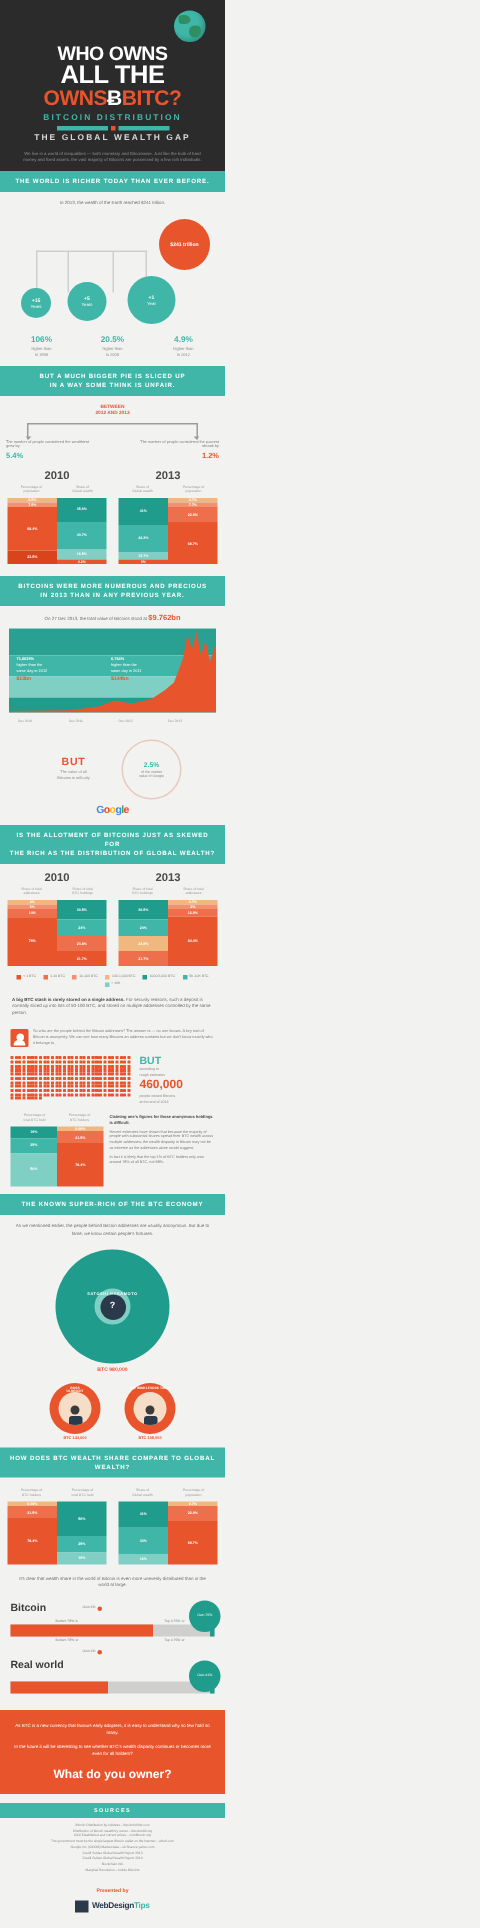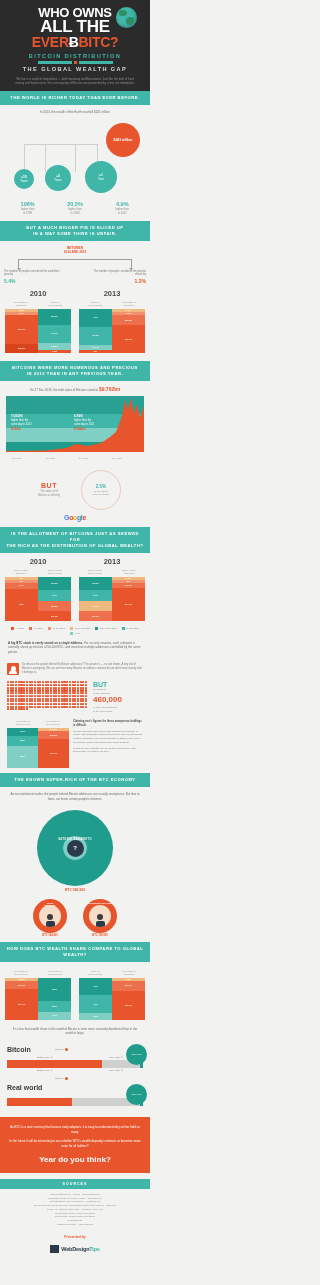--- a/index.html
+++ b/index.html
@@ -8,21 +8,21 @@
     width:150px;
     font-family:"Liberation Sans", sans-serif;
     background:#f2f2f0;
     color:#4a4a4a;
     -webkit-font-smoothing:antialiased;
   }
   .page { width:150px; overflow:hidden; position:relative; }
 
   
   .hero { background:#2b2b2b; padding:7px 7px 6px; text-align:center; position:relative; }
-  .hero h1 { color:#fff; font-weight:bold; line-height:0.96; letter-spacing:-0.3px; }
+  .hero h1 { color:#fff; font-weight:bold; line-height:0.96; letter-spacing:-0.3px;margin-top:23px; }
   .hl1 { font-size:13px; display:block; }
   .hl2 { font-size:17px; display:block; }
   .hl3 { font-size:14px; display:block; color:#e8552d; margin-top:0px; }
   .hl3 .dot-b { color:#fff; }
   .globe {
     position:absolute; right:13px; top:7px; width:21px; height:21px; border-radius:50%;
     background:#3fb6a8;
     box-shadow: inset -2px -2px 3px rgba(0,0,0,.18);
   }
   .globe::before{
@@ -221,21 +221,21 @@
 </head>
 <body>
 
 <div class="page">
 
   <div class="hero">
     <div class="globe"></div>
     <h1>
       <span class="hl1">WHO OWNS</span>
       <span class="hl2">ALL THE</span>
-      <span class="hl3"><span>EVER</span><span class="dot-b">Ƀ</span><span>BITC?</span></span>
+      <span class="hl3"><span>OWNS</span><span class="dot-b">Ƀ</span><span>BITC?</span></span>
     </h1>
     <div class="sub1">BITCOIN DISTRIBUTION</div>
     <div class="subrule">
         <i></i>
         <i class="o"></i>
         <i></i>
       </div>
     <div class="sub2">THE GLOBAL WEALTH GAP</div>
     <div class="herop">We live in a world of inequalities — both monetary and Bitcoinwise. Just like the bulk of hard money and fixed assets, the vast majority of Bitcoins are possessed by a few rich individuals.</div>
   </div>
@@ -966,21 +966,21 @@
         <div style="width:50%"></div>
         <div class="seg-t" style="width:2%"></div>
       </div>
       <div class="sidecirc" style="top:-14px;right:-4px">Own 41%</div>
     </div>
   </div>
 
   <div class="cta">
     <p>As BTC is a new currency that favours early adopters, it is easy to understand why so few hold so many.</p>
     <p>In the future it will be interesting to see whether BTC's wealth disparity continues or becomes more even for all holders?</p>
-    <h3>Year do you think?</h3>
+    <h3>What do you owner?</h3>
   </div>
 
   <div class="srcbar">SOURCES</div>
   <div class="srcs" id="srclist">
       <div>Bitcoin Distribution by Address – bitcoinrichlist.com</div>
       <div>Distribution of bitcoin wealth by owner – bitcoinwiki.org</div>
       <div>GINI Established and current prices – combitcoin.org</div>
       <div>The government must be the single largest Bitcoin wallet on the Internet – wired.com</div>
       <div>Google Inc. (GOOG) Market data – uk.finance.yahoo.com</div>
       <div>Credit Suisse Global Wealth Report 2013</div>

